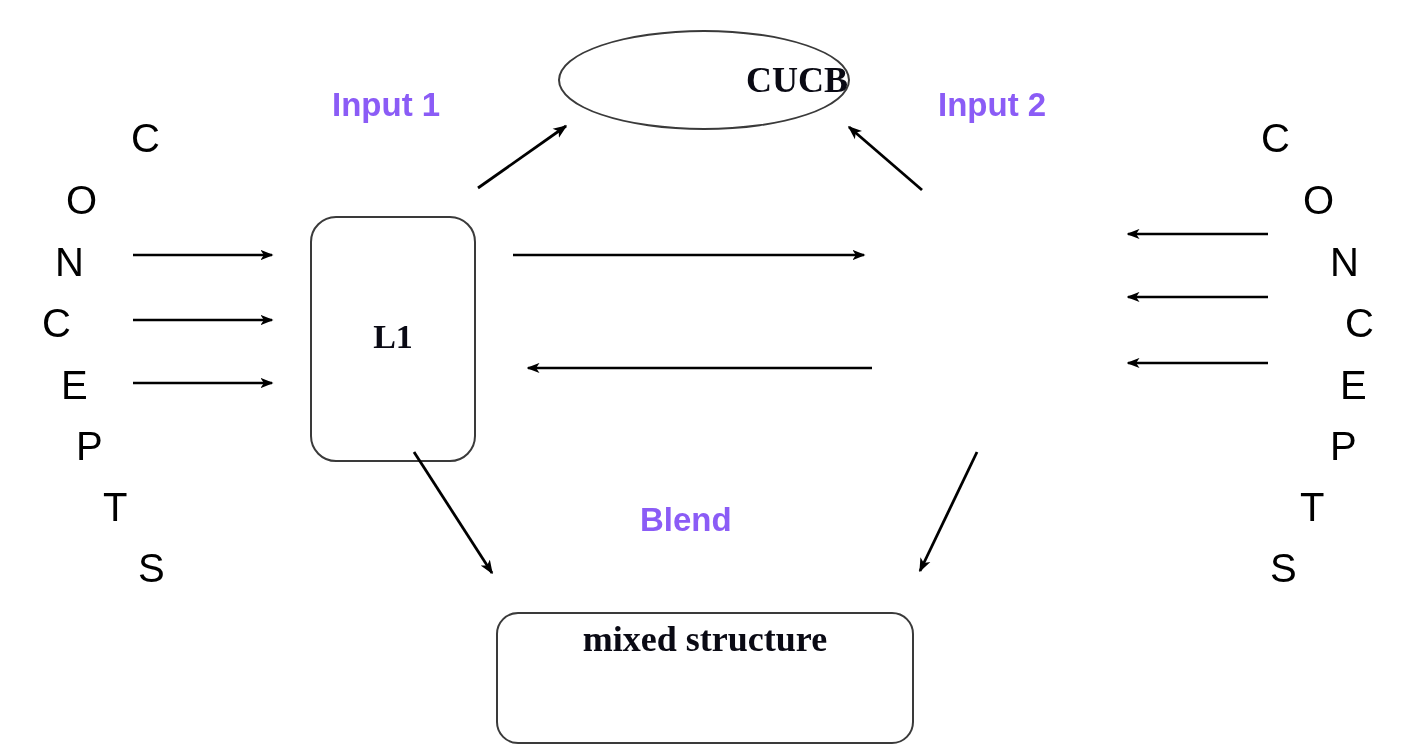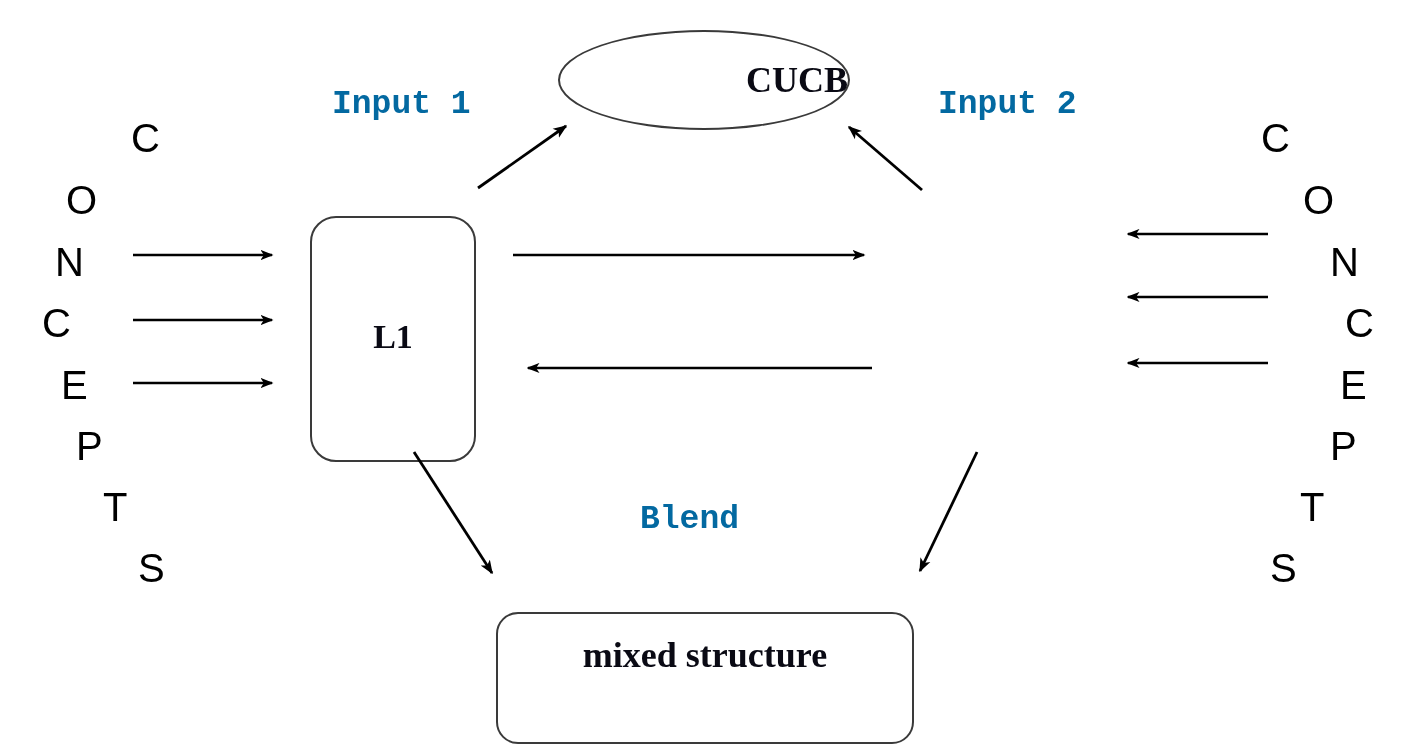--- a/index.html
+++ b/index.html
@@ -24,23 +24,23 @@
     font-size: 40px;
     font-weight: 400;
     color: #000000;
     line-height: 1;
     white-space: pre;
   }
 
   
   .label {
     position: absolute;
-    font-family: Liberation Mono, monospace;
+    font-family: Liberation Sans, sans-serif;
     font-weight: 700;
-    color: #0369a1;
+    color: #8b5cf6;
     line-height: 1;
     white-space: pre;
   }
   .label-input  { font-size: 33px; }
   .label-blend  { font-size: 33px; }
 
   
   .node {
     position: absolute;
     box-sizing: border-box;
@@ -56,21 +56,21 @@
   }
   #node-l1, #node-l2 {
     border-radius: 26px;
     font-size: 34px;
   }
   #node-l1 .node-text, #node-l2 .node-text { transform: translateY(-2px); }
   #node-blend {
     border-radius: 22px;
     font-size: 36px;
     align-items: flex-start;
-    padding-top: 20px;
+    padding-top: 4px;
   }
 
   
   #node-cucb {
     position: absolute;
     box-sizing: border-box;
     border: 2px solid #3a3a3a;
     border-radius: 50%;
     background: #ffffff;
     display: flex;

